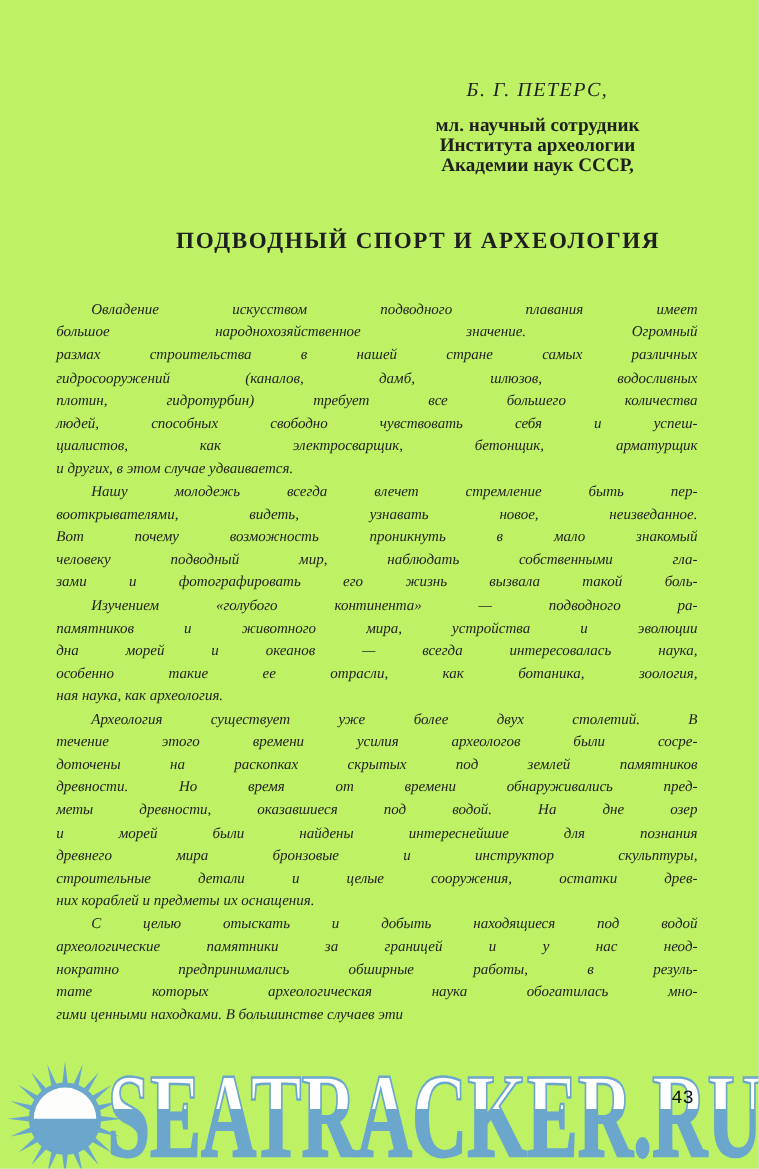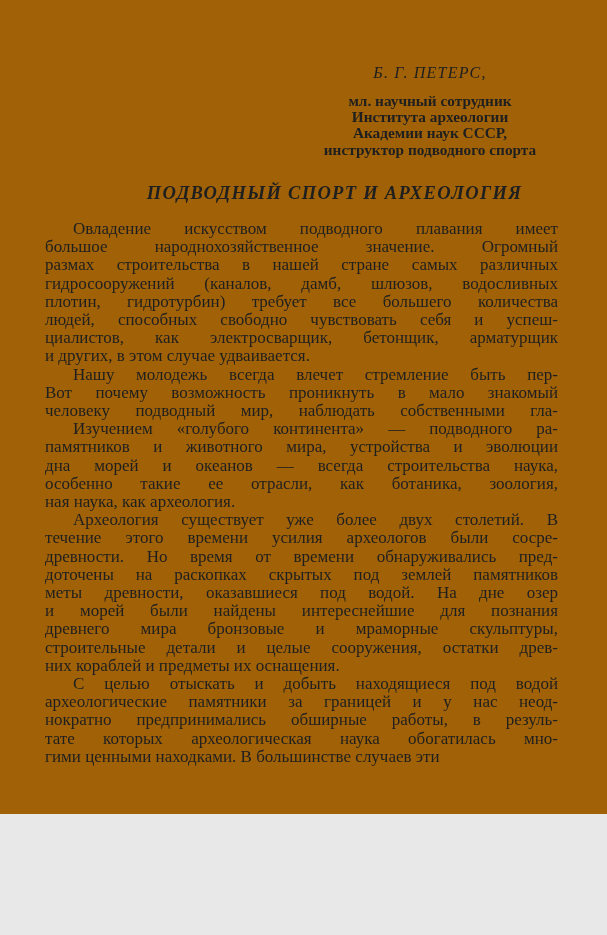--- a/index.html
+++ b/index.html
@@ -2,22 +2,22 @@
 <html><head>
 <meta charset="utf-8">
 <style>
   * { margin: 0; padding: 0; box-sizing: border-box; }
   html, body { background: #e8e8e8; }
   body { font-family: "Liberation Serif", "DejaVu Serif", serif; }
 
   .page {
     position: relative;
     width: 607px;
-    height: 814px;
-    background: #a16207;
+    height: 935px;
+    background: #bef264;
     overflow: hidden;
     color: #1f1f1f;
   }
 
   .byline-block {
     position: absolute;
     top: 64px;
     right: 46px;
     width: 262px;
     text-align: center;
@@ -40,30 +40,30 @@
     position: absolute;
     top: 183px;
     left: 45px;
     width: 513px;
     text-align: center;
     font-size: 18.5px;
     font-weight: bold;
     letter-spacing: 1.3px;
     transform: translateX(33px);
     white-space: nowrap;
-    font-style: italic;
   }
 
   .body-text {
     position: absolute;
-    top: 220px;
+    top: 238px;
     left: 45px;
     width: 513px;
-    font-size: 17px;
+    font-size: 12px;
     line-height: 18.2px;
+    font-style: italic;
   }
   .line {
     text-align: justify;
     text-align-last: justify;
   }
   .line.first { text-indent: 28px; }
   .line.last { text-align-last: left; }
 
   .watermark {
     position: absolute;
@@ -87,49 +87,50 @@
 </head>
 <body>
 
 <div class="page">
 
   <div class="byline-block">
     <div class="author-line">Б. Г. ПЕТЕРС,</div>
     <div class="affil-line">мл. научный сотрудник</div>
     <div class="affil-line">Института археологии</div>
     <div class="affil-line">Академии наук СССР,</div>
-    <div class="affil-line">инструктор подводного спорта</div>
   </div>
 
   <h1 class="page-title">ПОДВОДНЫЙ СПОРТ И АРХЕОЛОГИЯ</h1>
 
   <div class="body-text">
       <div class="line first">Овладение искусством подводного плавания имеет</div>
       <div class="line">большое народнохозяйственное значение. Огромный</div>
       <div class="line">размах строительства в нашей стране самых различных</div>
       <div class="line">гидросооружений (каналов, дамб, шлюзов, водосливных</div>
       <div class="line">плотин, гидротурбин) требует все большего количества</div>
       <div class="line">людей, способных свободно чувствовать себя и успеш-</div>
       <div class="line">циалистов, как электросварщик, бетонщик, арматурщик</div>
       <div class="line last">и других, в этом случае удваивается.</div>
       <div class="line first">Нашу молодежь всегда влечет стремление быть пер-</div>
+      <div class="line">вооткрывателями, видеть, узнавать новое, неизведанное.</div>
       <div class="line">Вот почему возможность проникнуть в мало знакомый</div>
       <div class="line">человеку подводный мир, наблюдать собственными гла-</div>
+      <div class="line">зами и фотографировать его жизнь вызвала такой боль-</div>
       <div class="line first">Изучением «голубого континента» — подводного ра-</div>
       <div class="line">памятников и животного мира, устройства и эволюции</div>
-      <div class="line">дна морей и океанов — всегда строительства наука,</div>
+      <div class="line">дна морей и океанов — всегда интересовалась наука,</div>
       <div class="line">особенно такие ее отрасли, как ботаника, зоология,</div>
       <div class="line last">ная наука, как археология.</div>
       <div class="line first">Археология существует уже более двух столетий. В</div>
       <div class="line">течение этого времени усилия археологов были сосре-</div>
+      <div class="line">доточены на раскопках скрытых под землей памятников</div>
       <div class="line">древности. Но время от времени обнаруживались пред-</div>
-      <div class="line">доточены на раскопках скрытых под землей памятников</div>
       <div class="line">меты древности, оказавшиеся под водой. На дне озер</div>
       <div class="line">и морей были найдены интереснейшие для познания</div>
-      <div class="line">древнего мира бронзовые и мраморные скульптуры,</div>
+      <div class="line">древнего мира бронзовые и инструктор скульптуры,</div>
       <div class="line">строительные детали и целые сооружения, остатки древ-</div>
       <div class="line last">них кораблей и предметы их оснащения.</div>
       <div class="line first">С целью отыскать и добыть находящиеся под водой</div>
       <div class="line">археологические памятники за границей и у нас неод-</div>
       <div class="line">нократно предпринимались обширные работы, в резуль-</div>
       <div class="line">тате которых археологическая наука обогатилась мно-</div>
       <div class="line last">гими ценными находками. В большинстве случаев эти</div>
     </div>
 
   <svg class="watermark" viewBox="0 0 607 90" width="607" height="90" xmlns="http://www.w3.org/2000/svg">

